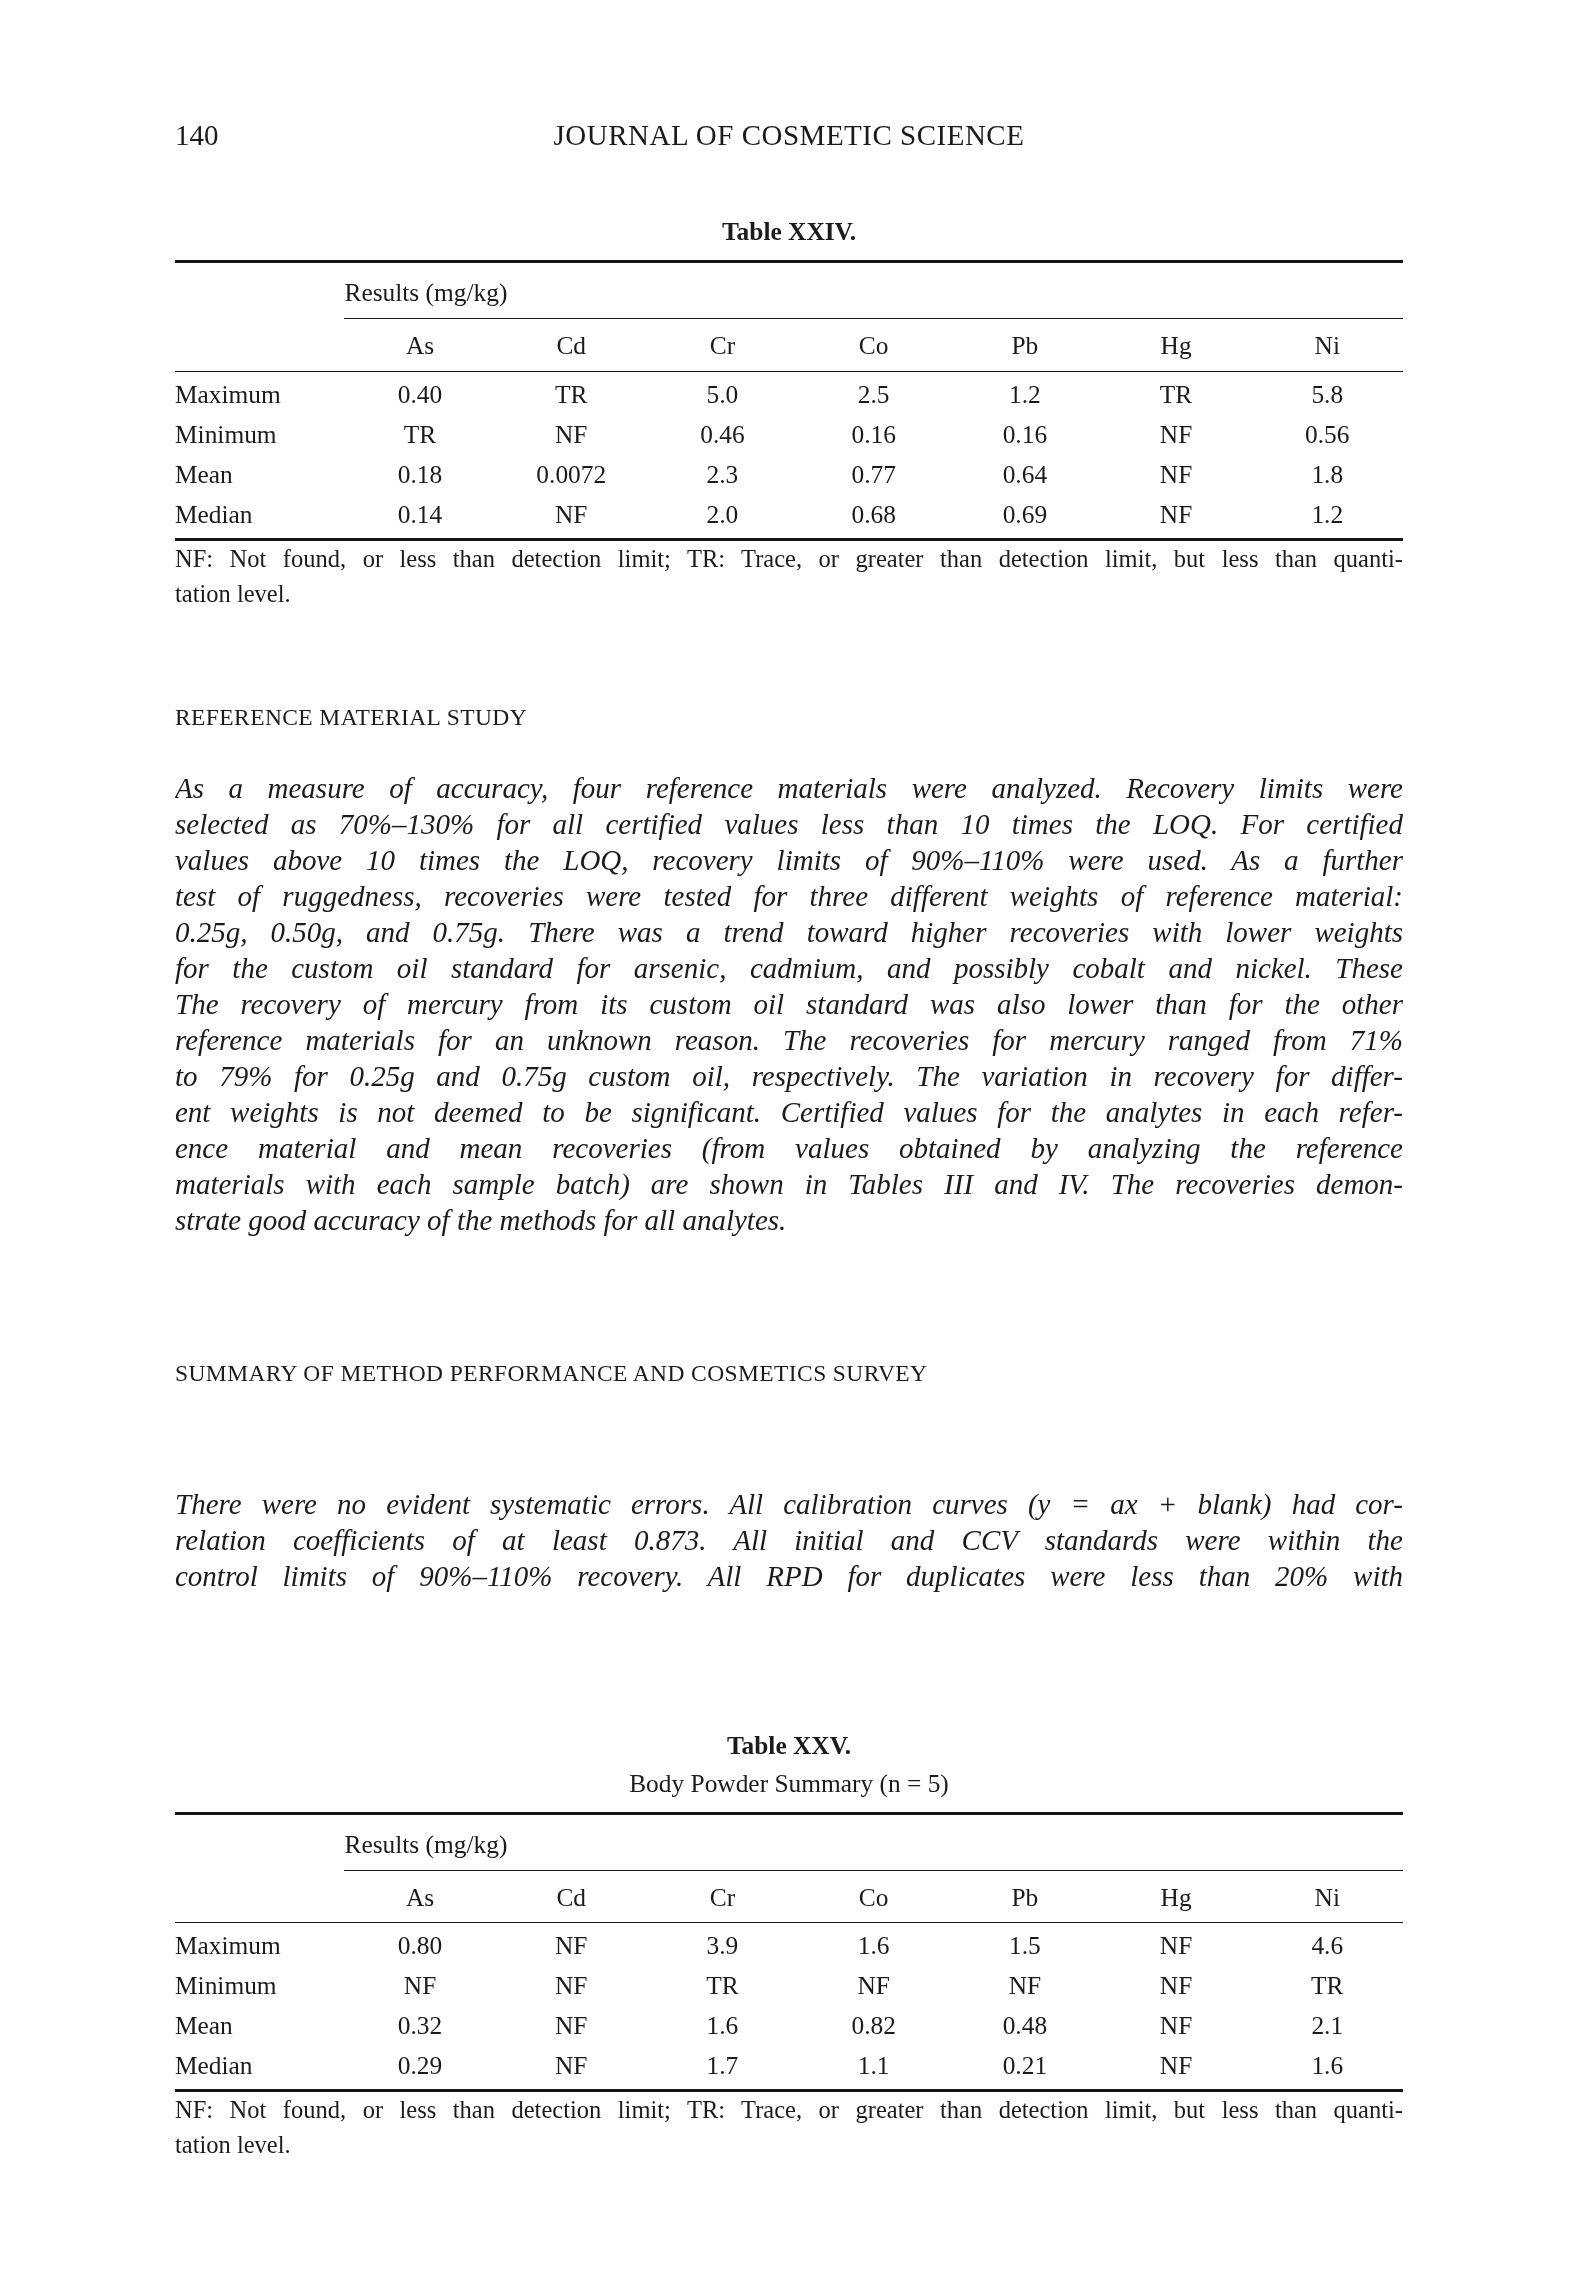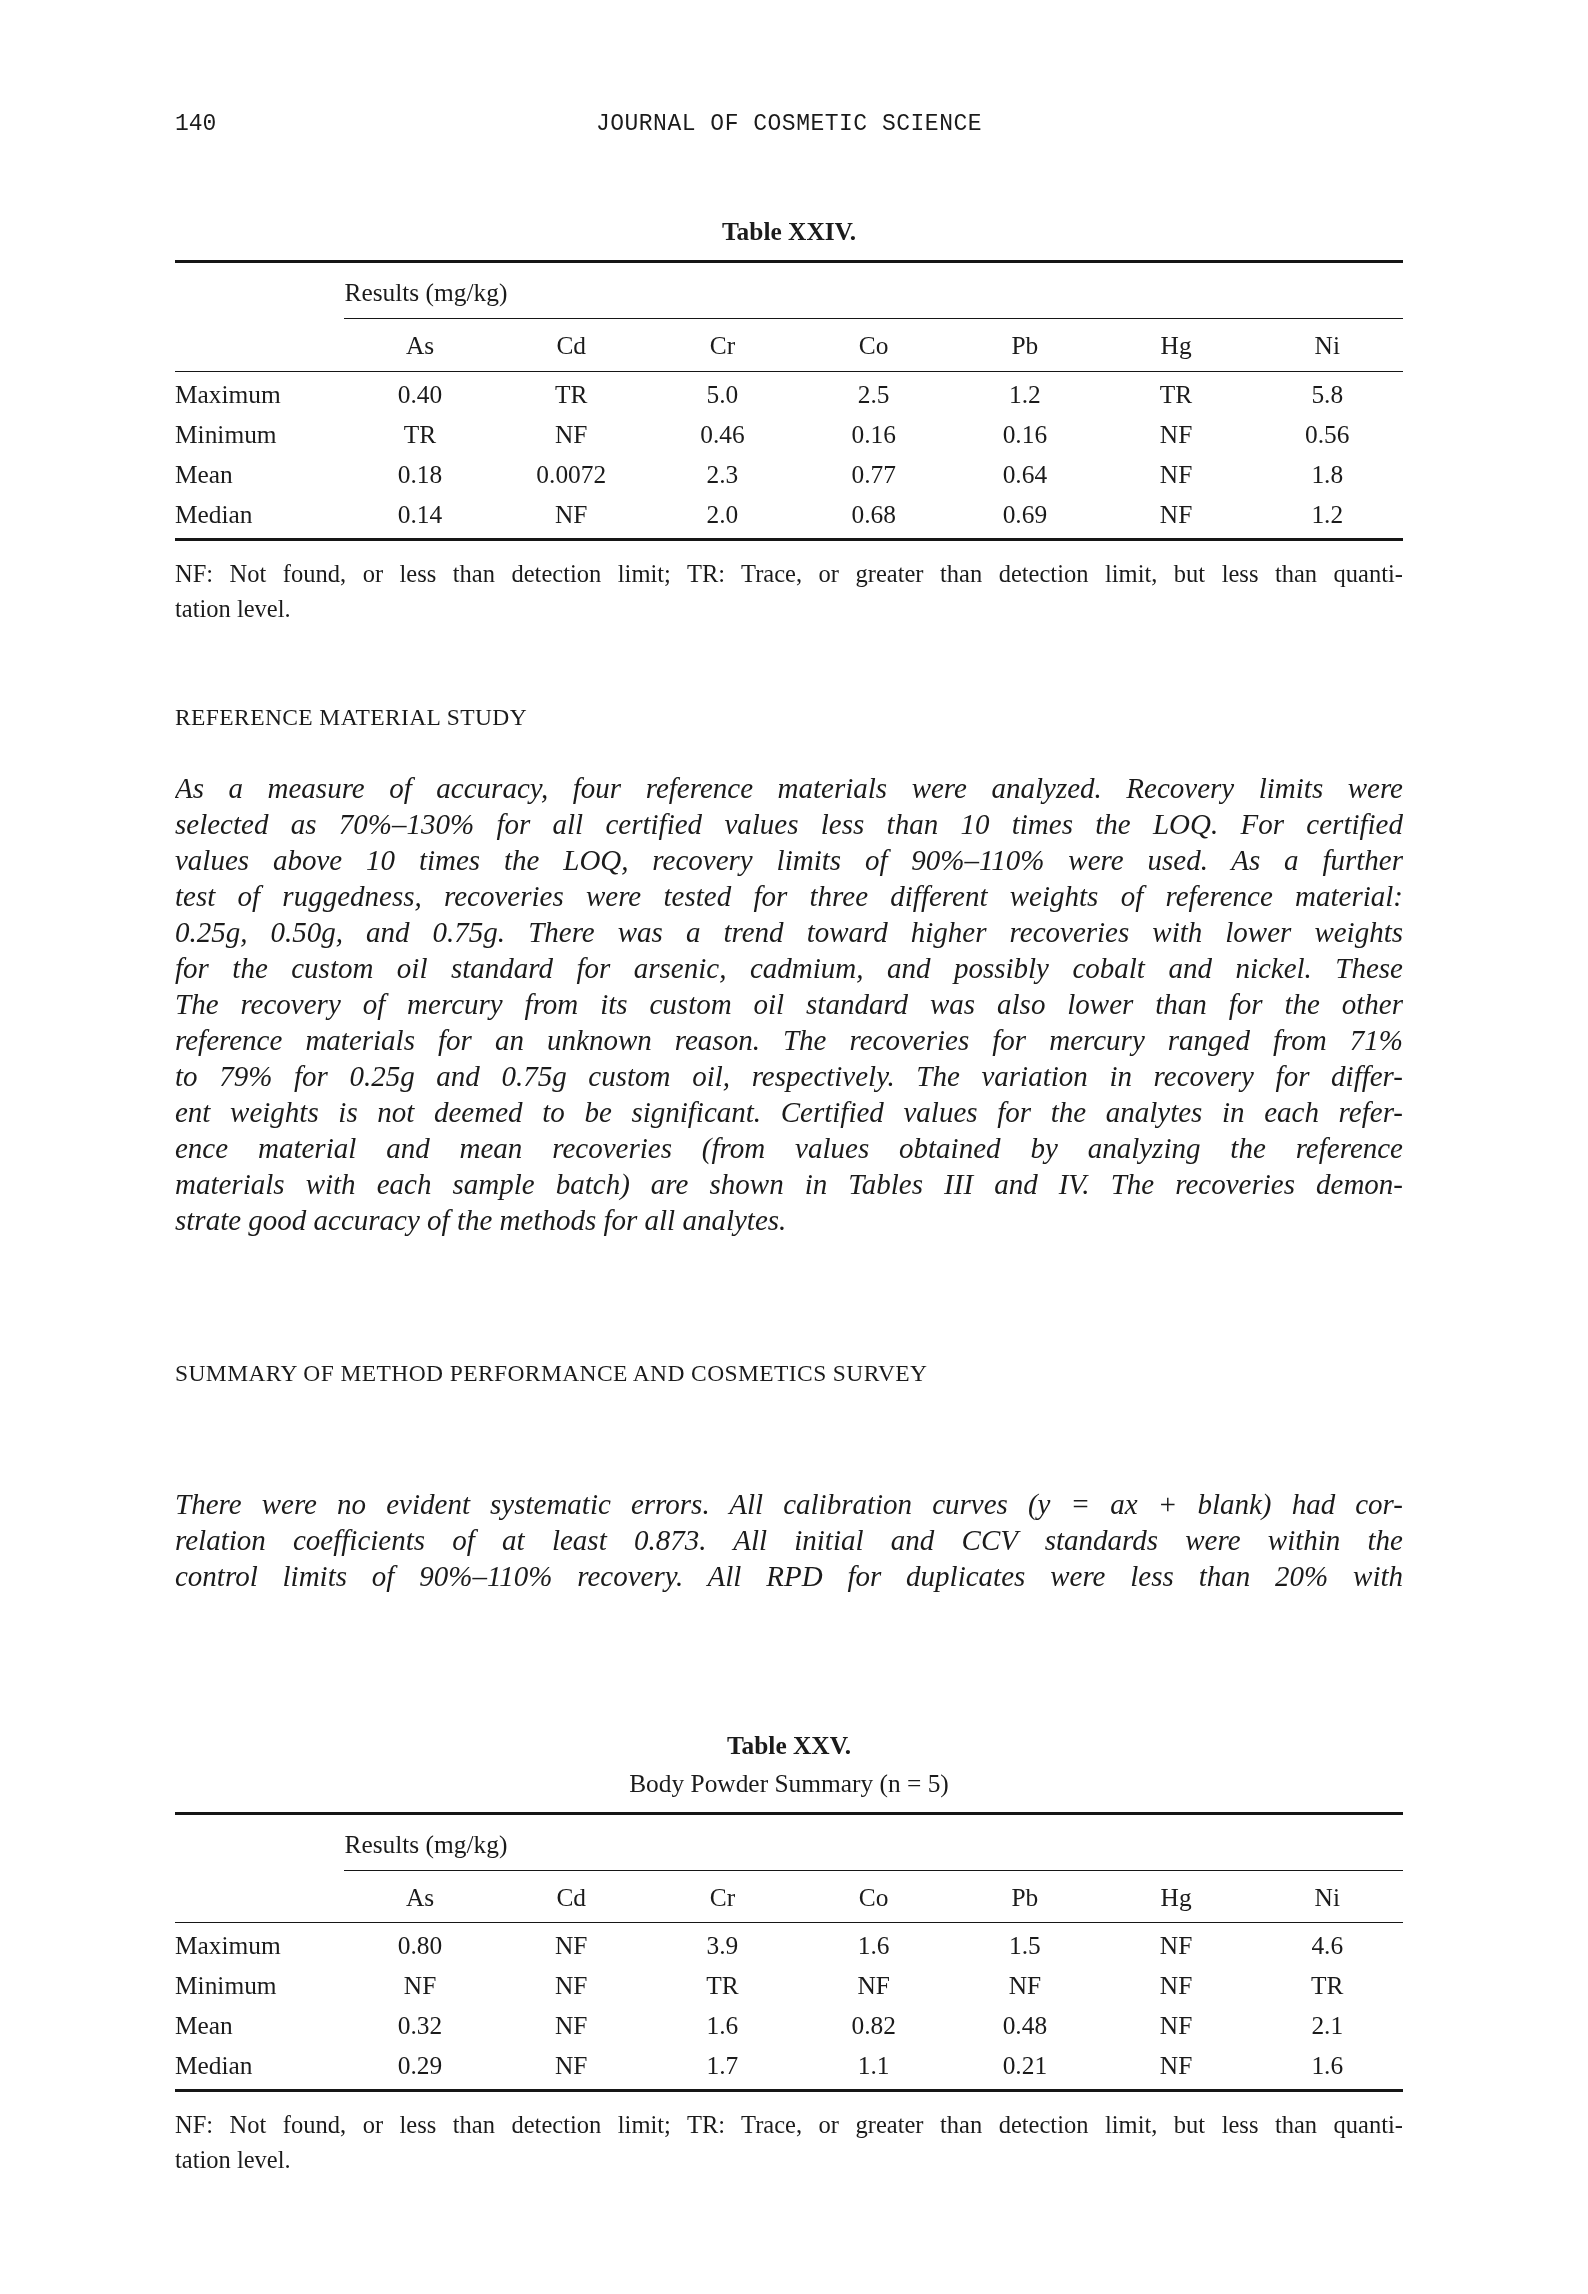--- a/index.html
+++ b/index.html
@@ -7,38 +7,38 @@
     width: 1589px; height: 2295px;
     background: #ffffff;
     color: #1b1b1b;
     font-family: "Liberation Serif", serif;
     position: relative;
     overflow: hidden;
   }
   .abs { position: absolute; left: 175px; width: 1228px; }
 
   
-  #page-header { top: 111px; height: 38px; font-size: 23px; font-family: Liberation Mono, monospace; }
+  #page-header { top: 119px; height: 38px; font-size: 29px; }
   #page-header .pnum { position: absolute; left: 0; top: 0; }
   #page-header .jtitle { position: absolute; left: 0; right: 0; text-align: center; letter-spacing: 0.5px; }
 
   
   .jtable { font-size: 25.4px; }
   .ttitle { text-align: center; font-weight: bold; line-height: 32px; }
   .tsubtitle { text-align: center; line-height: 32px; margin-top: 5.6px; }
   .ttop-rule, .tbottom-rule { border-top: 3.8px solid #161616; }
   .ttop-rule { margin-top: 13px; }
   .tspan { margin-left: 13.8%; border-bottom: 1.9px solid #161616; text-align: left; padding: 15px 0 11.3px; }
   .thead { display: flex; border-bottom: 1.9px solid #161616; }
   .thead .tcell { padding: 12.2px 0 10.4px; }
   .trow { display: flex; height: 40px; line-height: 40px; }
   .tcell { width: 12.314%; text-align: center; white-space: nowrap; }
   .tcell:first-child { width: 13.8%; text-align: left; }
   .tbody { padding: 1.9px 0 3.8px; }
-  .tfootnote { margin-top: 15px; font-size: 24.5px; line-height: 35px; }
+  .tfootnote { font-size: 24.5px; line-height: 35px; }
   .fline { text-align: justify; text-align-last: justify; overflow: hidden; white-space: nowrap; }
   .fline:last-child { text-align-last: left; }
 
   
   .sheading { font-size: 23.5px; letter-spacing: 0.4px; }
 
   
   .para { font-size: 29px; font-style: italic; }
   .pline { height: 36px; line-height: 36px; text-align: justify; text-align-last: justify; overflow: hidden; white-space: nowrap; }
   .para.endpara .pline:last-child { text-align-last: left; }

